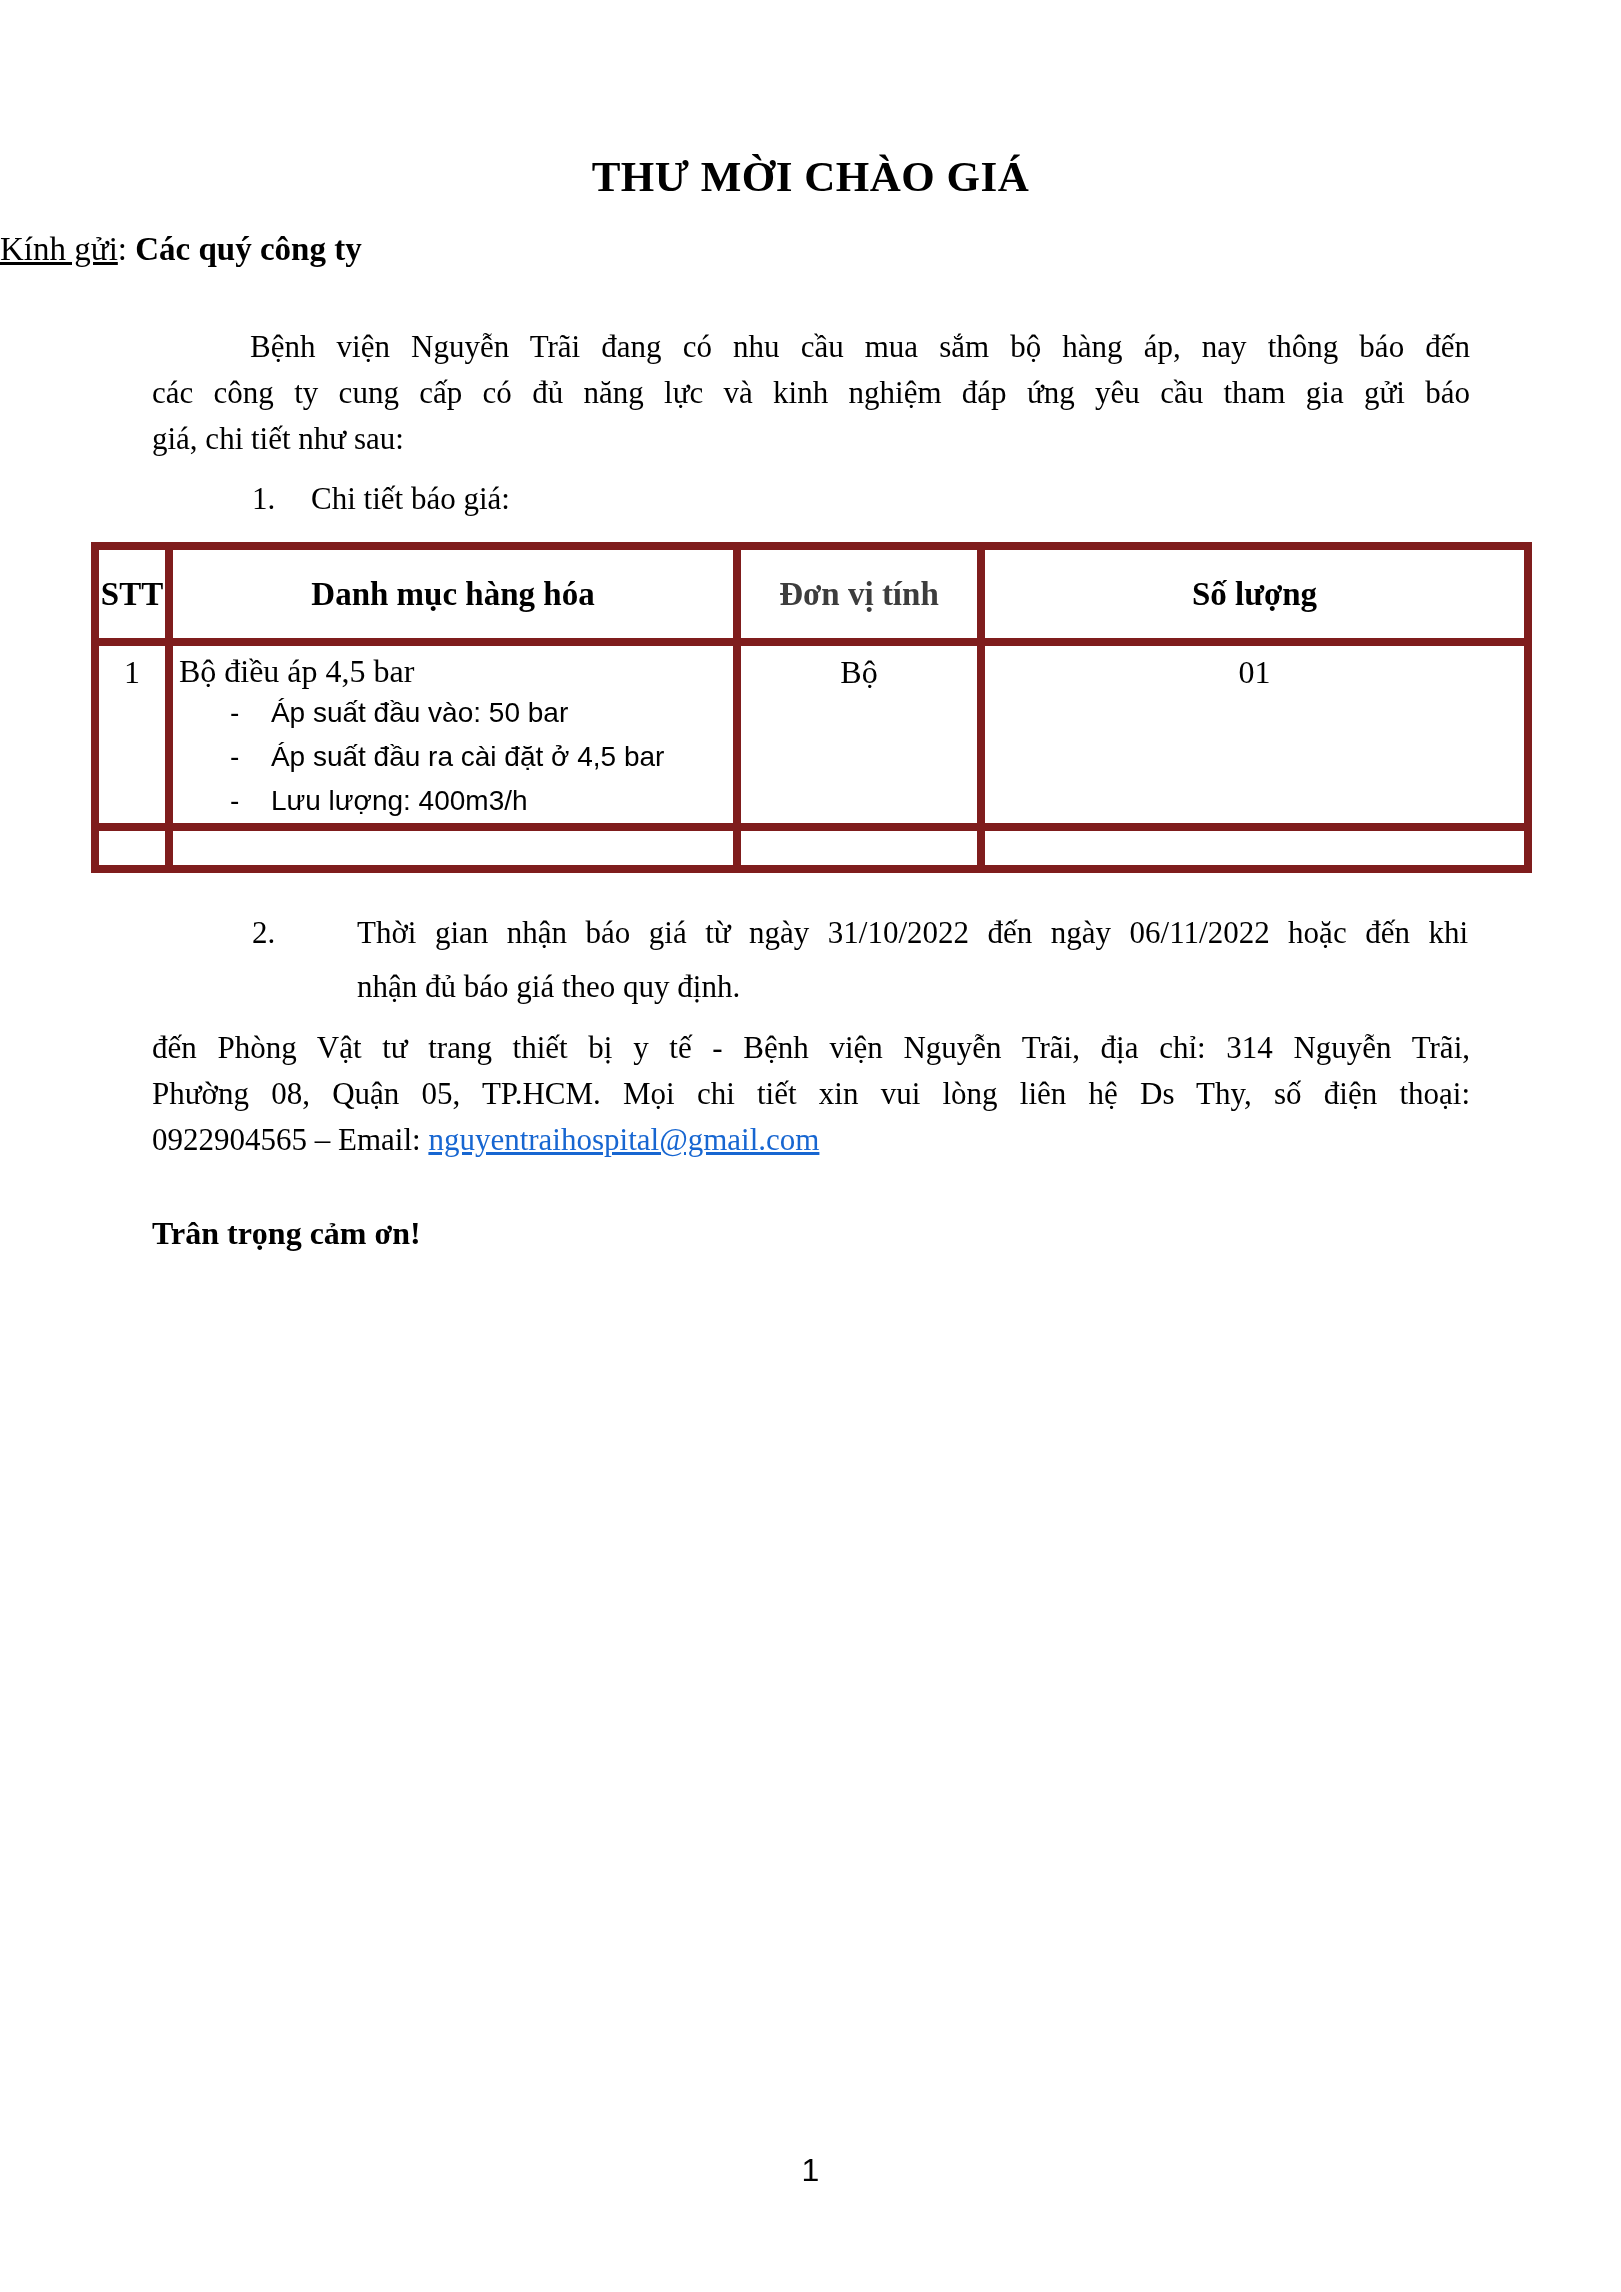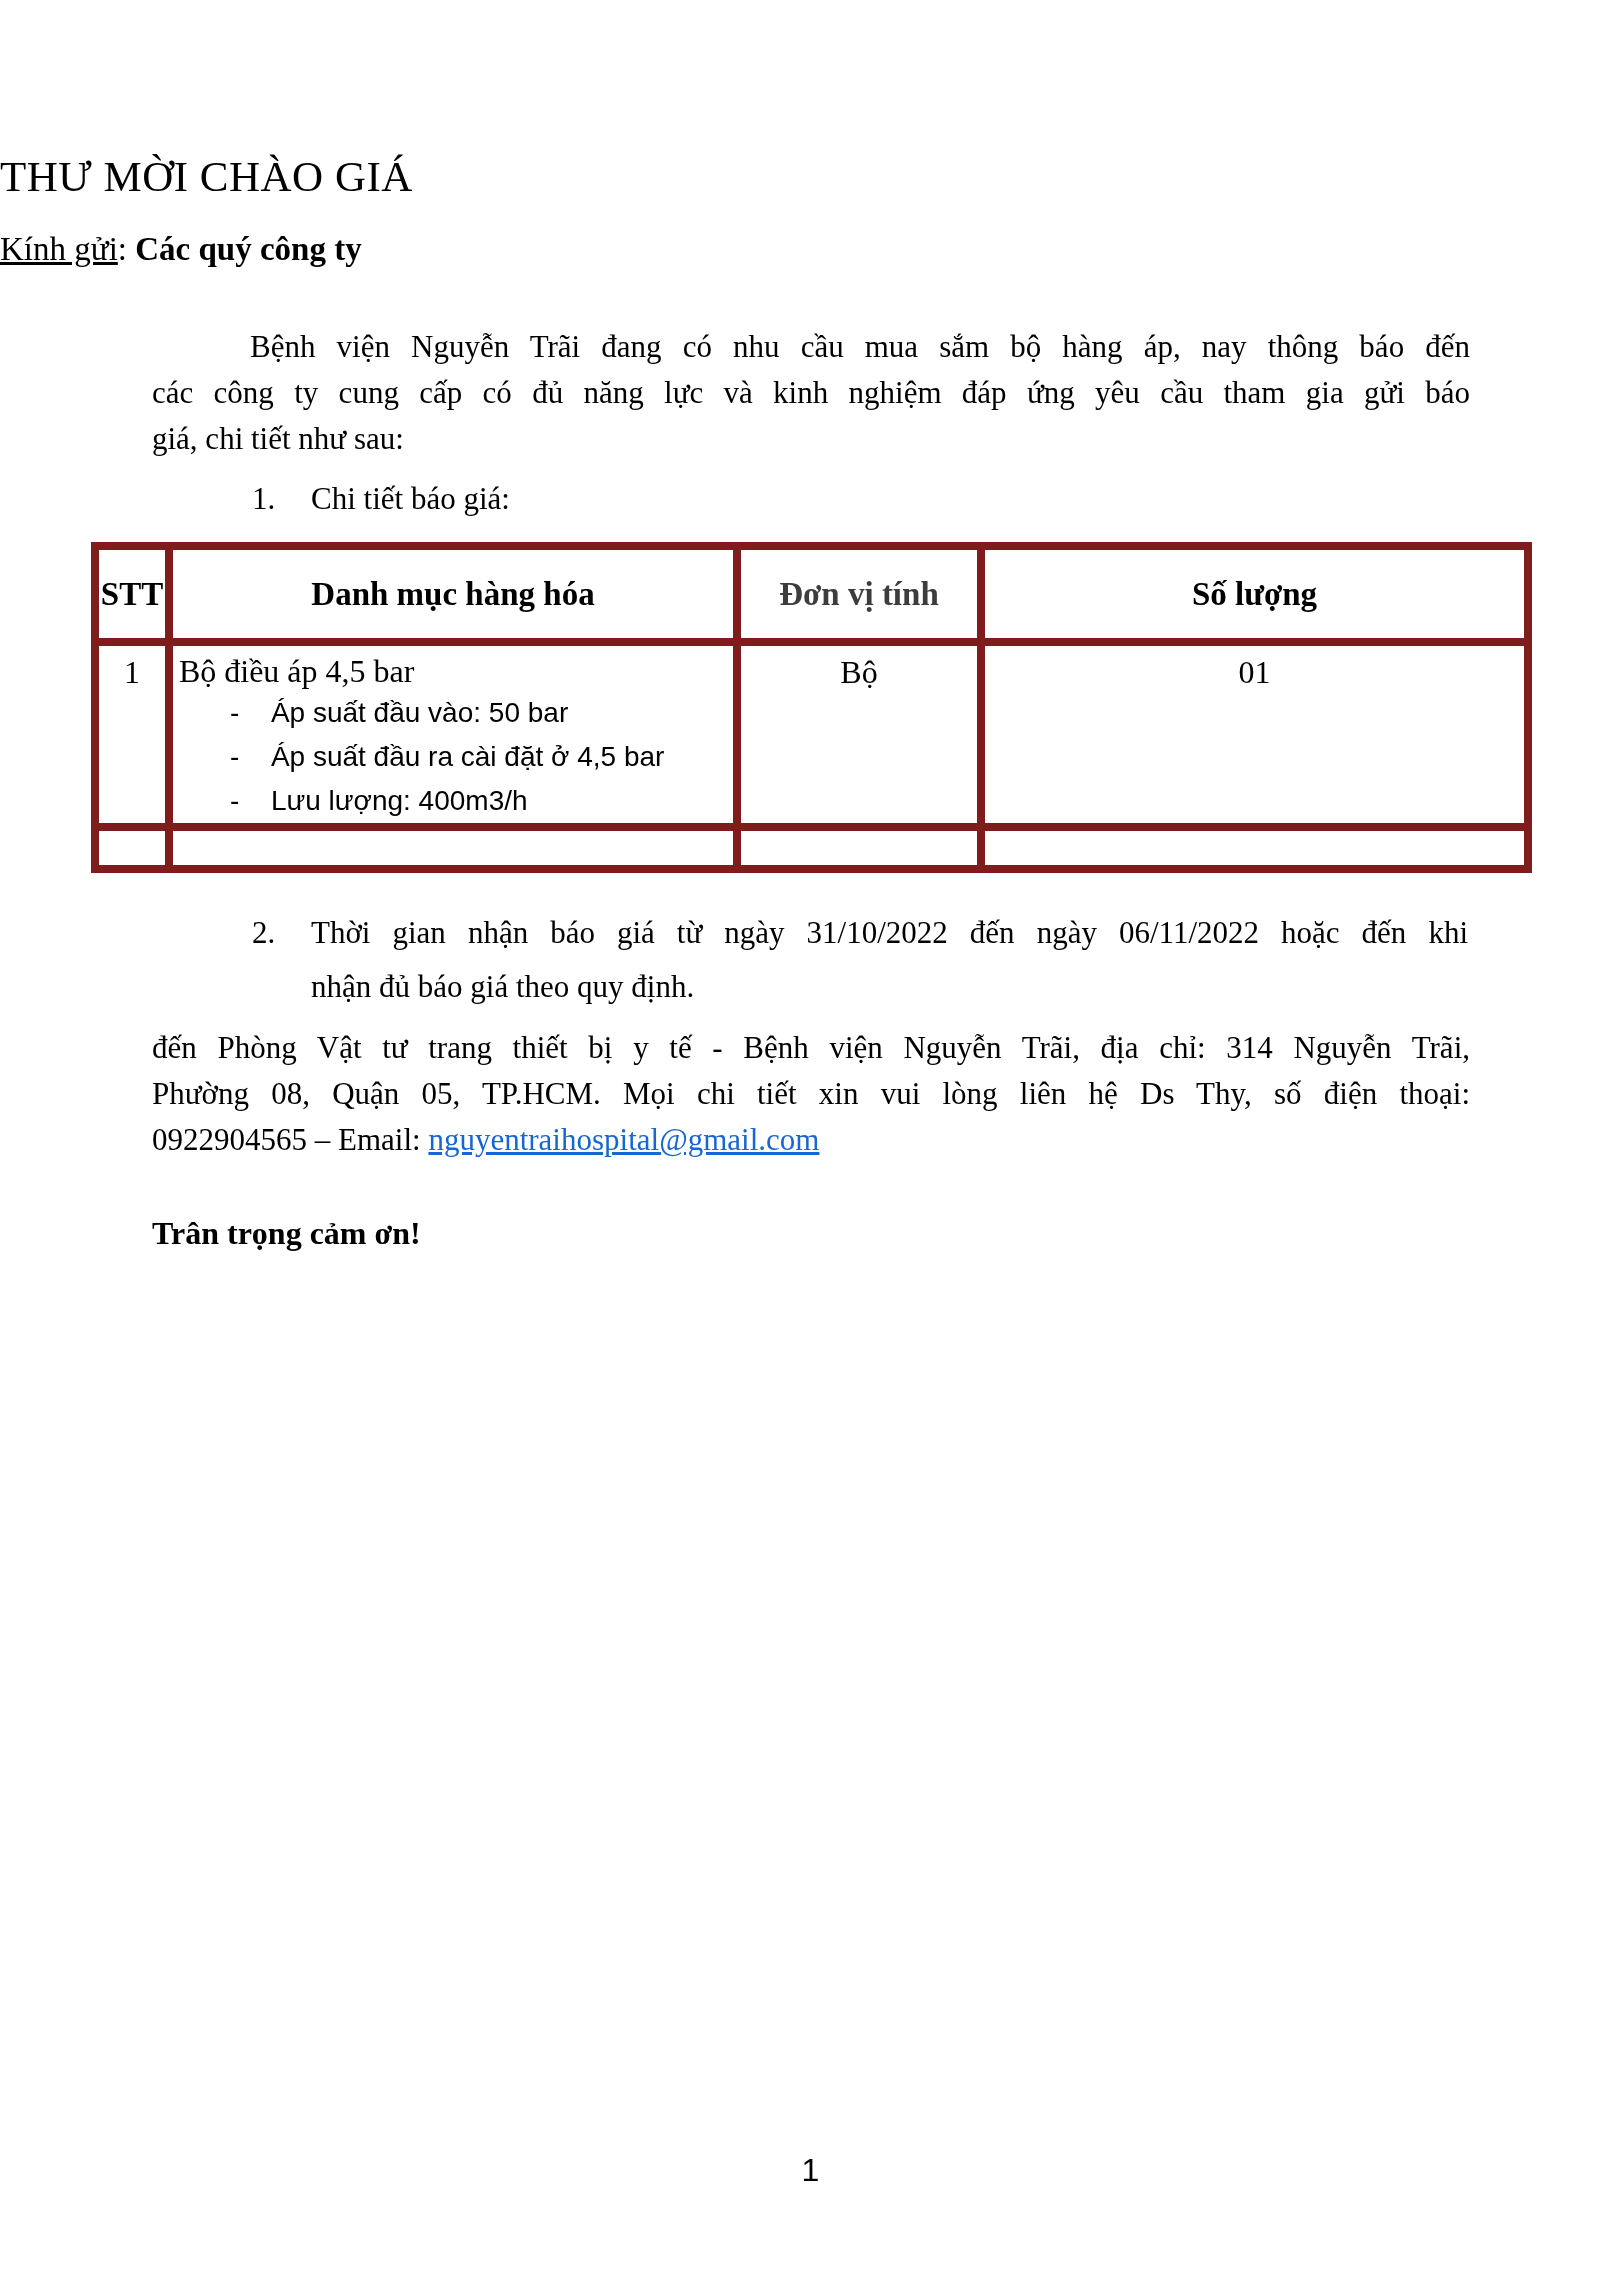--- a/index.html
+++ b/index.html
@@ -12,23 +12,23 @@
     background: #ffffff;
     font-family: "Liberation Serif", serif;
     color: #000;
     overflow: hidden;
   }
   .doc-title {
     position: absolute;
     top: 152px;
     left: 0;
     width: 100%;
-    text-align: left;
+    text-align: center;
     font-size: 43px;
-    font-weight: normal;
+    font-weight: bold;
     letter-spacing: 0.5px;
   }
   .salutation {
     position: absolute;
     top: 231px;
     left: 0;
     width: 100%;
     text-align: left;
     font-size: 33px;
   }
@@ -52,21 +52,21 @@
   .list-item {
     position: absolute;
     font-size: 31px;
     line-height: 46px;
   }
   .item1 { top: 476px; left: 252px; }
   .item1 .num { display: inline-block; width: 59px; }
 
   .item2 { top: 906px; left: 311px; width: 1157px; }
   .item2 .num { position: absolute; left: -59px; top: 0; width: 59px; line-height: 54px; }
-  .item2 .line { line-height: 54px; }
+  .item2 .line { line-height: 54px; margin-left: 46px; }
 
   table.quote-table {
     position: absolute;
     top: 542px;
     left: 91px;
     width: 1433px;
     border-collapse: collapse;
     table-layout: fixed;
     border: 2.9px solid #000;
     border-top-width: 3.9px;

